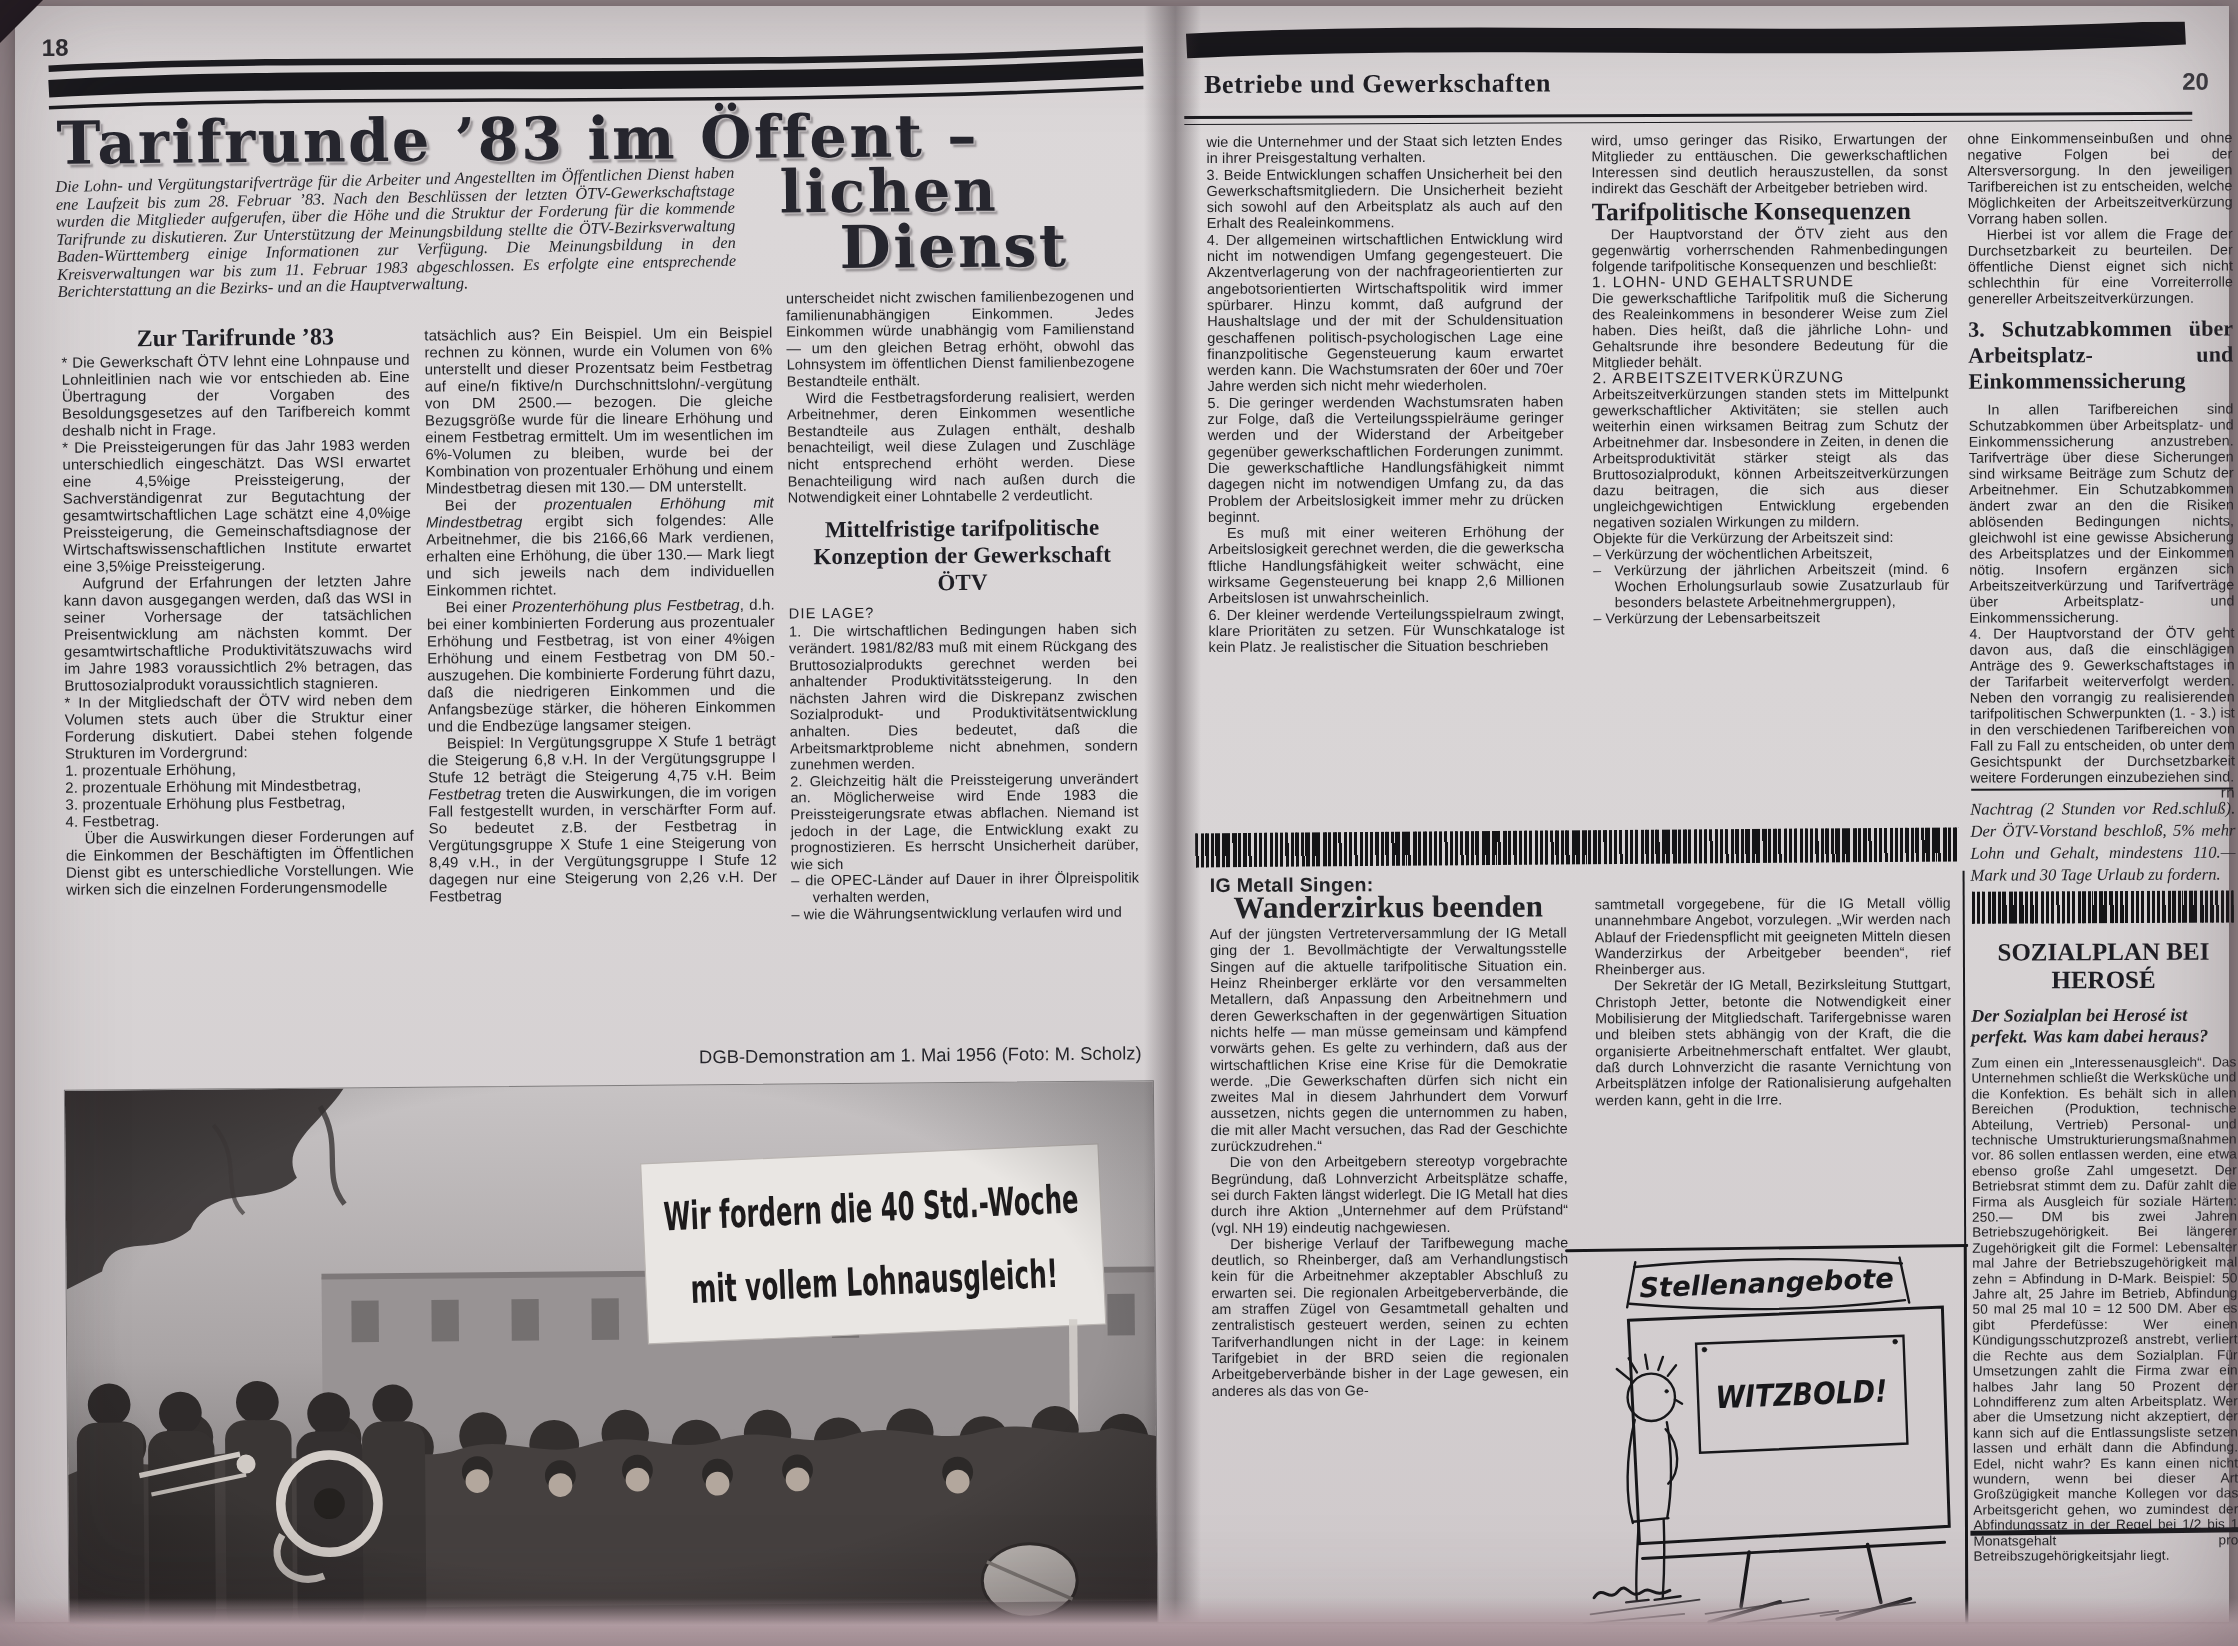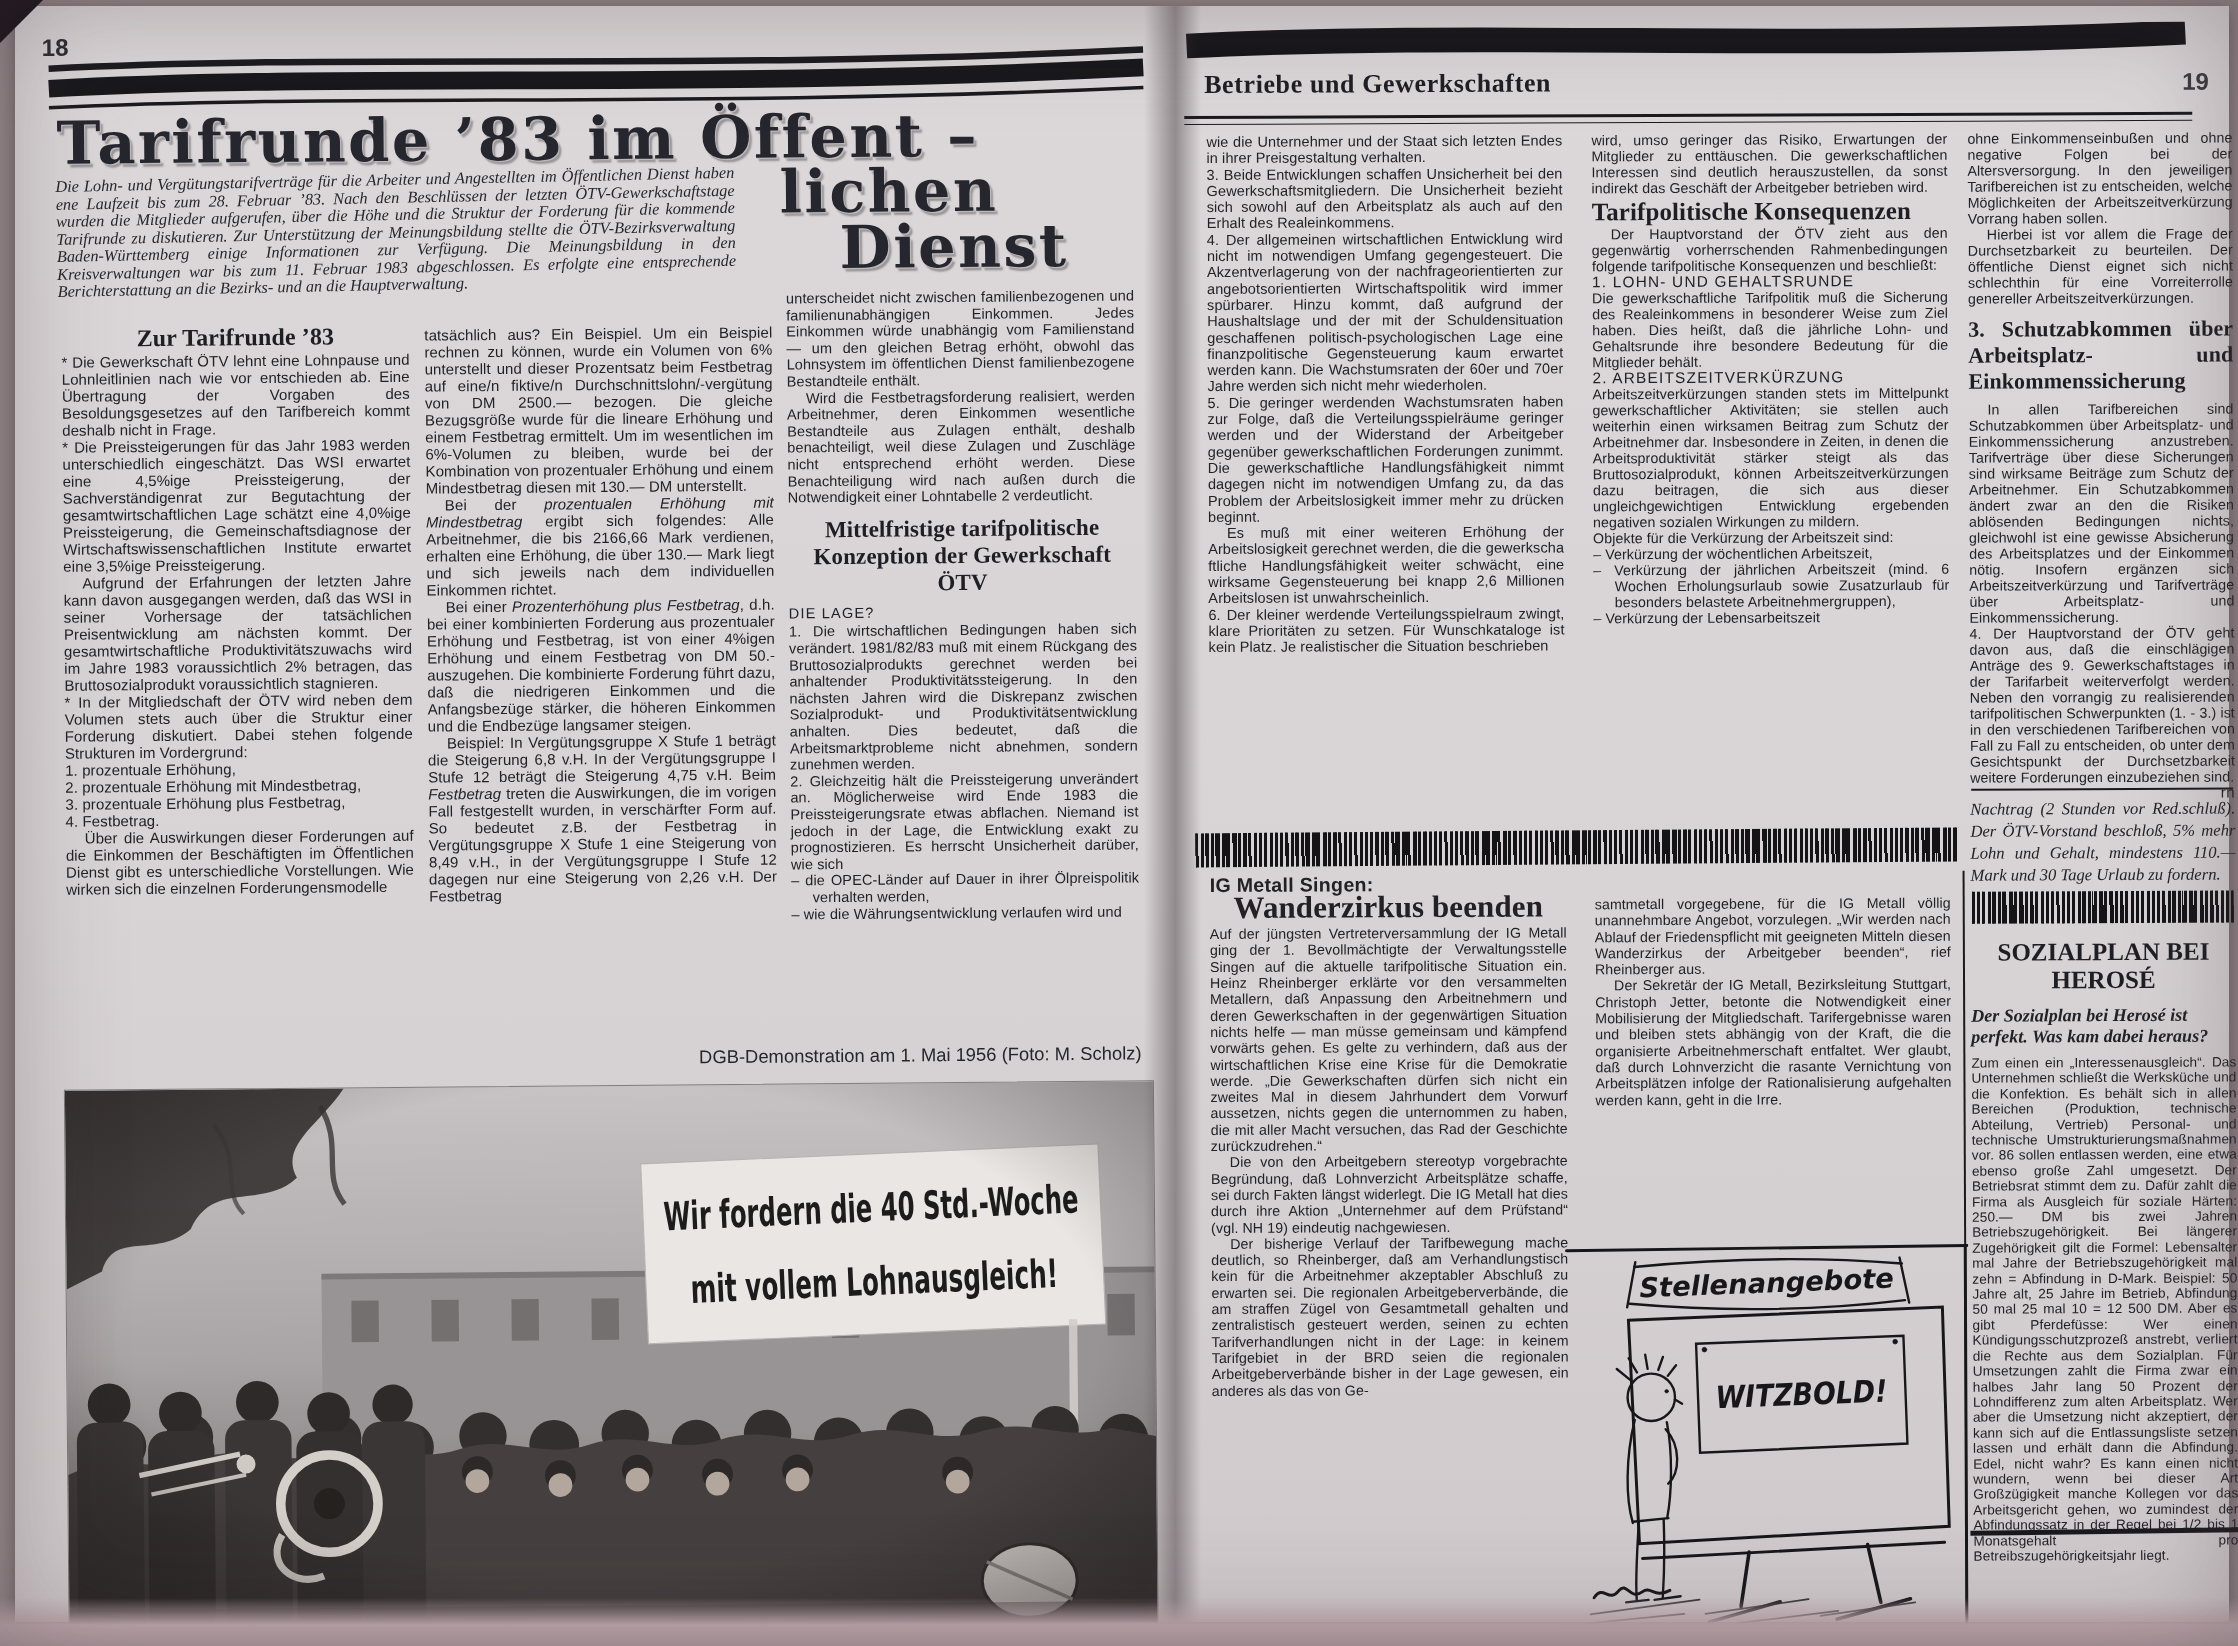--- a/index.html
+++ b/index.html
@@ -195,21 +195,21 @@
     </svg>
   </div>
 
   <div class="abs" style="left:1145px;top:0;width:1094px;height:1647px;transform:rotate(-0.25deg);transform-origin:59px 59px;">
 
     <svg class="abs" style="left:37px;top:26px;" width="1008" height="47" viewBox="0 0 1700 80">
       <path d="M0,34 C520,10 1060,48 1700,18" stroke="#141418" stroke-width="42" fill="none"></path>
     </svg>
 
     <div class="abs serifh" style="left:59px;top:70px;font-size:26px;font-weight:bold;letter-spacing:0.6px;">Betriebe und Gewerkschaften</div>
-    <div class="abs pageno" style="left:1037px;top:72px;color:#3a3a40;">19</div>
+    <div class="abs pageno" style="left:1037px;top:72px;color:#3a3a40;">20</div>
     <div class="abs rule" style="left:39px;top:116px;width:1008px;height:3px;"></div>
     <div class="abs rule" style="left:39px;top:124px;width:1008px;height:1.2px;"></div>
 
     <div class="abs body" style="left:61px;top:134px;width:356px;font-size:14.5px;line-height:16.3px;">
       <p>wie die Unternehmer und der Staat sich letzten Endes in ihrer Preisgestaltung verhalten.</p>
       <p>3. Beide Entwicklungen schaffen Unsicherheit bei den Gewerkschaftsmitgliedern. Die Unsicherheit bezieht sich sowohl auf den Arbeitsplatz als auch auf den Erhalt des Realeinkommens.</p>
       <p>4. Der allgemeinen wirtschaftlichen Entwicklung wird nicht im notwendigen Umfang gegengesteuert. Die Akzentverlagerung von der nachfrageorientierten zur angebotsorientierten Wirtschaftspolitik wird immer spürbarer. Hinzu kommt, daß aufgrund der Haushaltslage und der mit der Schuldensituation geschaffenen politisch-psychologischen Lage eine finanzpolitische Gegensteuerung kaum erwartet werden kann. Die Wachstumsraten der 60er und 70er Jahre werden sich nicht mehr wiederholen.</p>
       <p>5. Die geringer werdenden Wachstumsraten haben zur Folge, daß die Verteilungsspielräume geringer werden und der Widerstand der Arbeitgeber gegenüber gewerkschaftlichen Forderungen zunimmt. Die gewerkschaftliche Handlungsfähigkeit nimmt dagegen nicht im notwendigen Umfang zu, da das Problem der Arbeitslosigkeit immer mehr zu drücken beginnt.</p>
       <p class="ind">Es muß mit einer weiteren Erhöhung der Arbeitslosigkeit gerechnet werden, die die gewerkscha ftliche Handlungsfähigkeit weiter schwächt, eine wirksame Gegensteuerung bei knapp 2,6 Millionen Arbeitslosen ist unwahrscheinlich.</p>
       <p>6. Der kleiner werdende Verteilungsspielraum zwingt, klare Prioritäten zu setzen. Für Wunschkataloge ist kein Platz. Je realistischer die Situation beschrieben</p>

